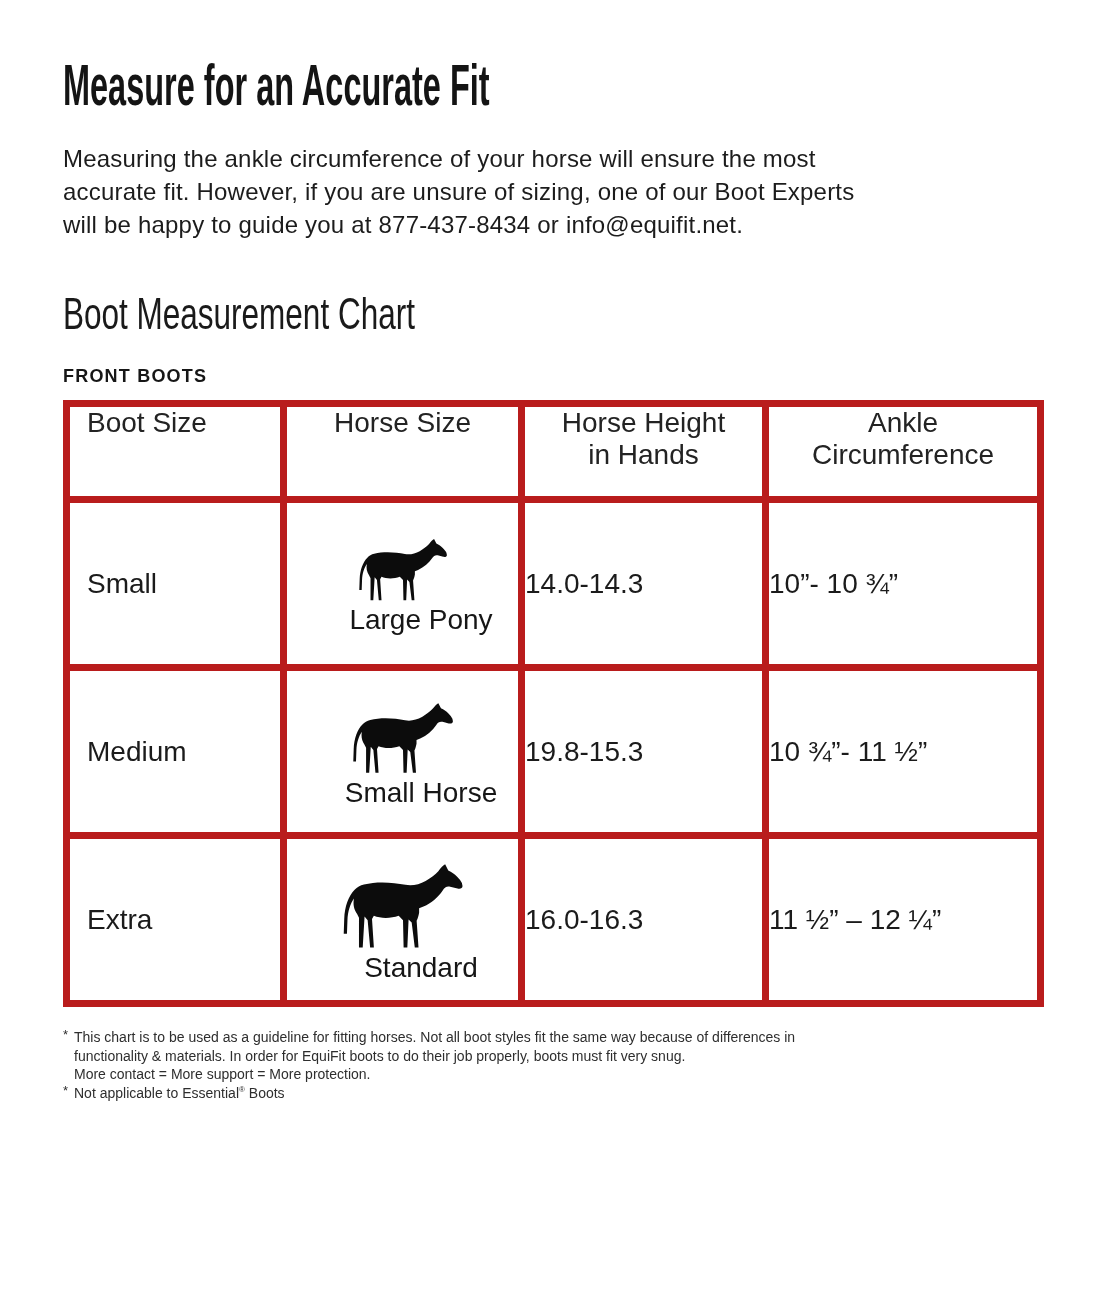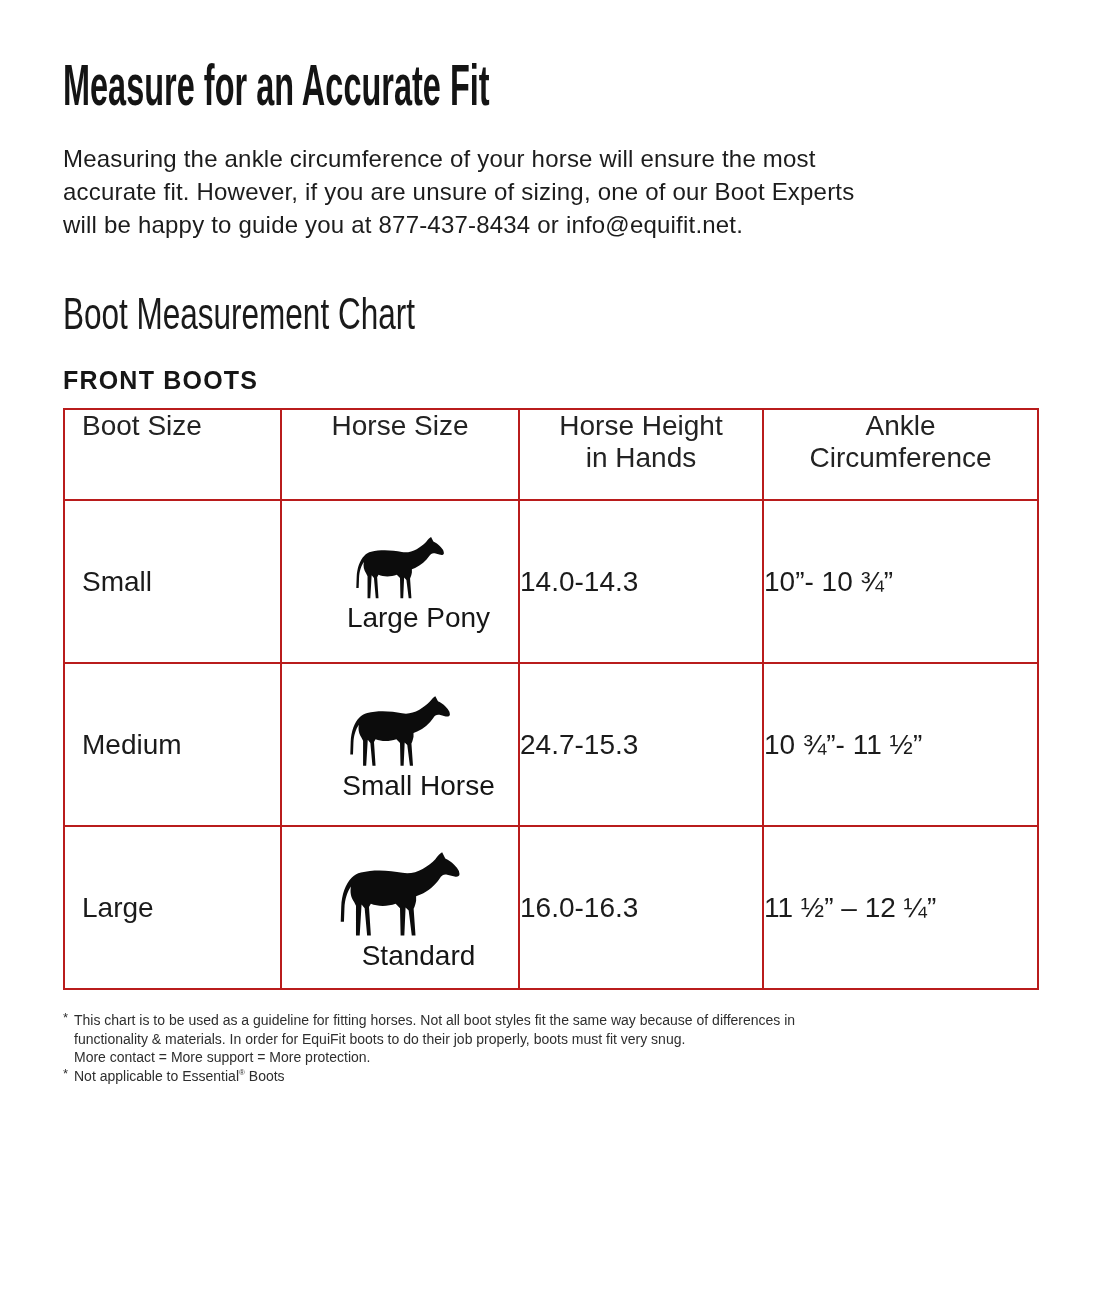--- a/index.html
+++ b/index.html
@@ -43,33 +43,33 @@
     font-size: 45px;
     line-height: 45px;
     font-weight: 400;
     color: #1a1a1a;
     white-space: nowrap;
     transform: scaleX(0.70);
     transform-origin: left center;
   }
   .table-label {
     margin: 30px 0 13px 0;
-    font-size: 25px;
+    font-size: 18px;
     font-weight: 700;
     letter-spacing: 1.2px;
     color: #161616;
   }
   table.boot-table {
     border-collapse: collapse;
     table-layout: fixed;
     width: 974px;
   }
   table.boot-table th,
   table.boot-table td {
-    border: 2px solid #b91c1c;
+    border: 7px solid #b91c1c;
     padding: 0;
   }
   col.c1 { width: 217px; }
   col.c2 { width: 238px; }
   col.c3 { width: 244px; }
   col.c4 { width: 275px; }
   thead th {
     height: 89px;
     font-size: 28px;
     font-weight: 400;
@@ -190,25 +190,25 @@
       <tr>
         <td class="boot-size">Medium</td>
         <td>
           <div class="horse-cell-inner">
             <svg class="horse-icon" width="104" height="73">
                 <use href="#horse"></use>
               </svg>
             <span class="horse-label">Small Horse</span>
           </div>
         </td>
-        <td>24.7-15.3</td>
+        <td>19.8-15.3</td>
         <td>10 ¾”- 11 ½”</td>
       </tr>
       <tr>
-        <td class="boot-size">Large</td>
+        <td class="boot-size">Extra</td>
         <td>
           <div class="horse-cell-inner">
             <svg class="horse-icon" width="124" height="87">
                 <use href="#horse"></use>
               </svg>
             <span class="horse-label">Standard</span>
           </div>
         </td>
         <td>16.0-16.3</td>
         <td>11 ½” – 12 ¼”</td>

